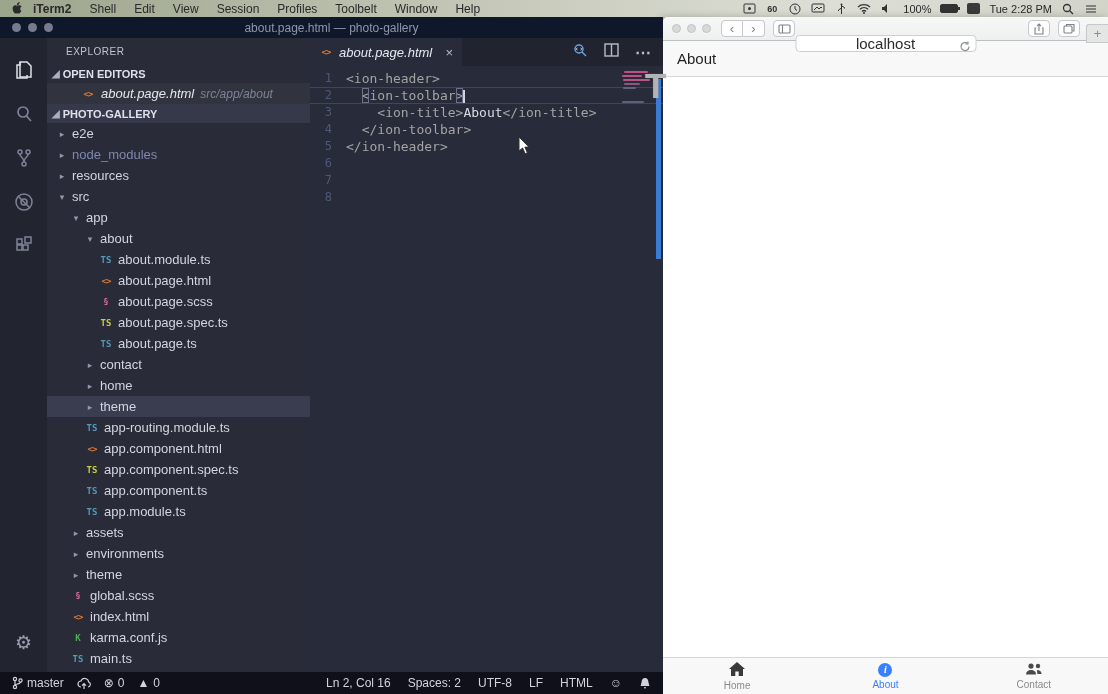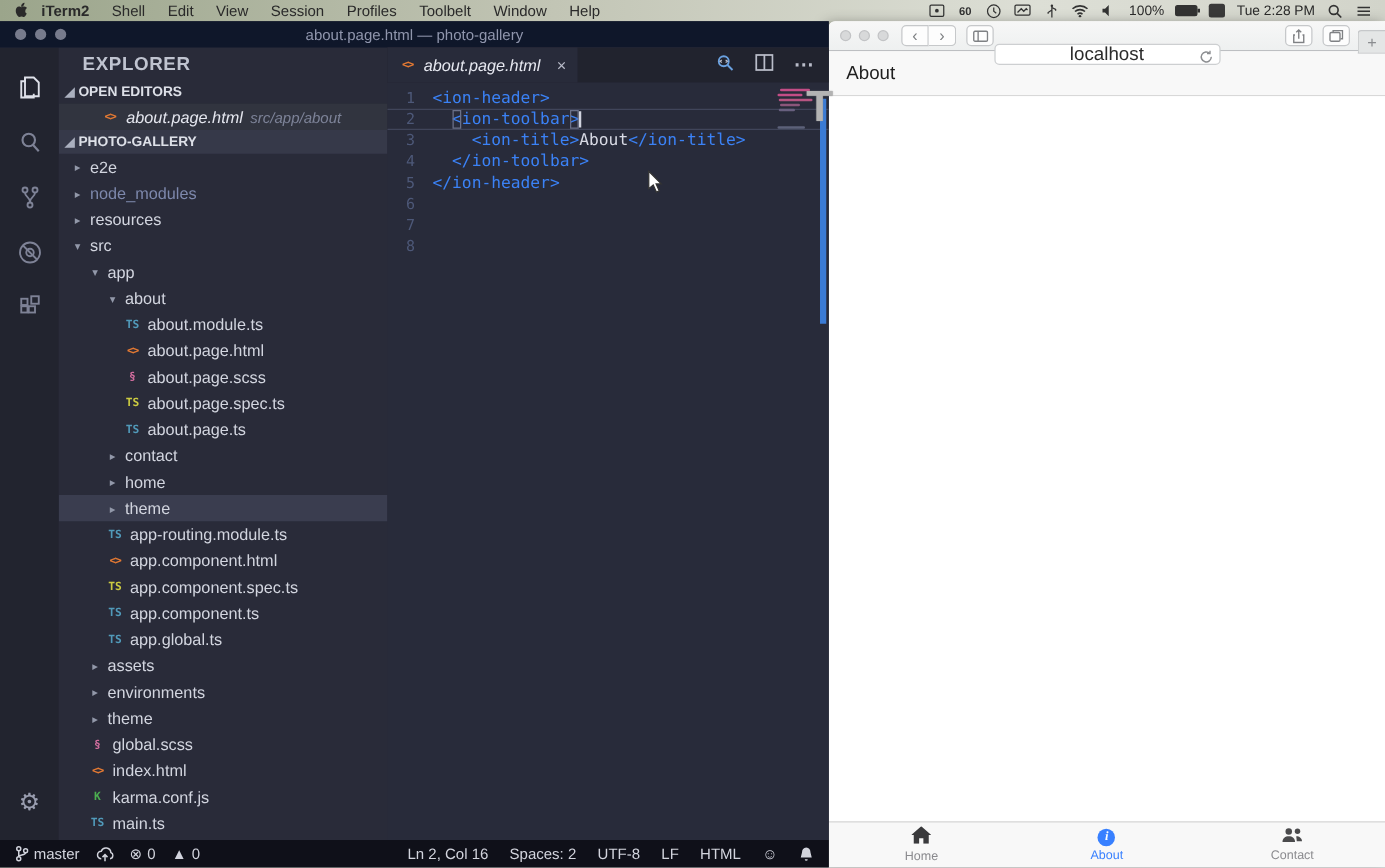--- a/index.html
+++ b/index.html
@@ -27,21 +27,21 @@
   .vs-title { font-size:12px; color:#9096ad; }
 
   .vs-main { flex:1; display:flex; min-height:0; }
   .activitybar { width:47px; background:#22242f; display:flex; flex-direction:column; align-items:center; padding-top:10px; flex:none; }
   .ab-ic { width:46px; height:44px; display:flex; align-items:center; justify-content:center; color:#7e8296; }
   .ab-ic svg { stroke:#7e8296; }
   .ab-ic.active svg { stroke:#dfe1ea; }
   .ab-gear { margin-top:auto; margin-bottom:8px; font-size:19px; color:#9a9eb0; }
 
   .sidebar { width:263px; background:#292b39; flex:none; font-size:13px; color:#ccd0db; overflow:hidden; }
-  .explorer-title { height:26px; display:flex; align-items:center; padding-left:19px; font-size:15px; letter-spacing:0.5px; color:#c0c4d0;font-weight:bold; }
+  .explorer-title { height:26px; display:flex; align-items:center; padding-left:19px; font-size:10px; letter-spacing:0.5px; color:#c0c4d0; }
   .section-header { height:19px; display:flex; align-items:center; gap:3px; font-size:11px; font-weight:bold; color:#dde0e8; padding-left:5px; }
   .section-header .arrow { font-size:10px; color:#aab0bf; }
   .open-editor-item { height:21px; display:flex; align-items:center; gap:6px; padding-left:34px; background:#31343f; }
   .open-editor-item .fname { font-style:italic; color:#e4e6ee; }
   .open-editor-item .fpath { font-style:italic; color:#7d8398; font-size:12px; }
   .proj-header { background:#363949; }
   .ficon { font-family:"DejaVu Sans Mono", monospace; font-size:9px; font-weight:bold; flex:none; width:14px; text-align:center; }
   .ficon.html { letter-spacing:-1px; }
   #file-tree { }
   .tree-row { height:21px; display:flex; align-items:center; gap:5px; white-space:nowrap; }
@@ -54,21 +54,21 @@
   .tabbar { height:28px; background:#21232e; display:flex; align-items:stretch; flex:none; }
   .tab { width:152px; background:#282b3a; display:flex; align-items:center; gap:6px; padding:0 9px; font-size:13px; }
   .tab .tab-label { font-style:italic; color:#e6e8f0; }
   .tab .close-x { margin-left:auto; color:#b9bcc9; font-size:13px; }
   .editor-actions { margin-left:auto; display:flex; align-items:center; gap:16px; padding-right:12px; color:#b9bcc9; }
   .code { flex:1; font-family:"DejaVu Sans Mono", monospace; font-size:13px; line-height:17px; padding-top:4px; position:relative; }
   .code-line { display:flex; height:17px; align-items:center; }
   .code-line.current { border-top:1px solid #40455a; border-bottom:1px solid #40455a; }
   .line-num { width:36px; flex:none; text-align:right; padding-right:14px; color:#4d5878; font-size:12px; }
   .line-content { white-space:pre; color:#d8dae4; }
-  .tok-tag { color:#3b82f6; }
+  .tok-tag { color:#a3a3a3; }
   .tok-box { outline:1px solid #6b7189; outline-offset:-1px; }
   .caret { display:inline-block; width:2px; height:13px; background:#d0d3de; vertical-align:middle; }
   .mm-dash { position:absolute; height:2px; border-radius:1px; }
   .scroll-strip { position:absolute; right:2px; top:13px; width:5px; height:180px; background:#3a7bd5; }
 
   .vs-statusbar { height:22px; background:#0f1019; display:flex; align-items:center; font-size:12px; color:#d2d4dd; padding:0 12px; flex:none; }
   .sb-left { display:flex; align-items:center; gap:13px; }
   .sb-right { margin-left:auto; display:flex; align-items:center; gap:17px; }
   .sb-item { display:flex; align-items:center; gap:4px; white-space:nowrap; }
   .sb-glyph { font-size:12px; }
@@ -309,21 +309,21 @@
           <div class="tree-row" style="padding-left: 38px;">
             <span class="ficon" style="color: rgb(203, 203, 65);">TS</span>
             <span class="tree-label">app.component.spec.ts</span>
           </div>
           <div class="tree-row" style="padding-left: 38px;">
             <span class="ficon" style="color: rgb(81, 154, 186);">TS</span>
             <span class="tree-label">app.component.ts</span>
           </div>
           <div class="tree-row" style="padding-left: 38px;">
             <span class="ficon" style="color: rgb(81, 154, 186);">TS</span>
-            <span class="tree-label">app.global.ts</span>
+            <span class="tree-label">app.module.ts</span>
           </div>
           <div class="tree-row" style="padding-left: 24px;">
             <span class="chev">▸</span>
             <span class="tree-label">assets</span>
           </div>
           <div class="tree-row" style="padding-left: 24px;">
             <span class="chev">▸</span>
             <span class="tree-label">environments</span>
           </div>
           <div class="tree-row" style="padding-left: 24px;">

